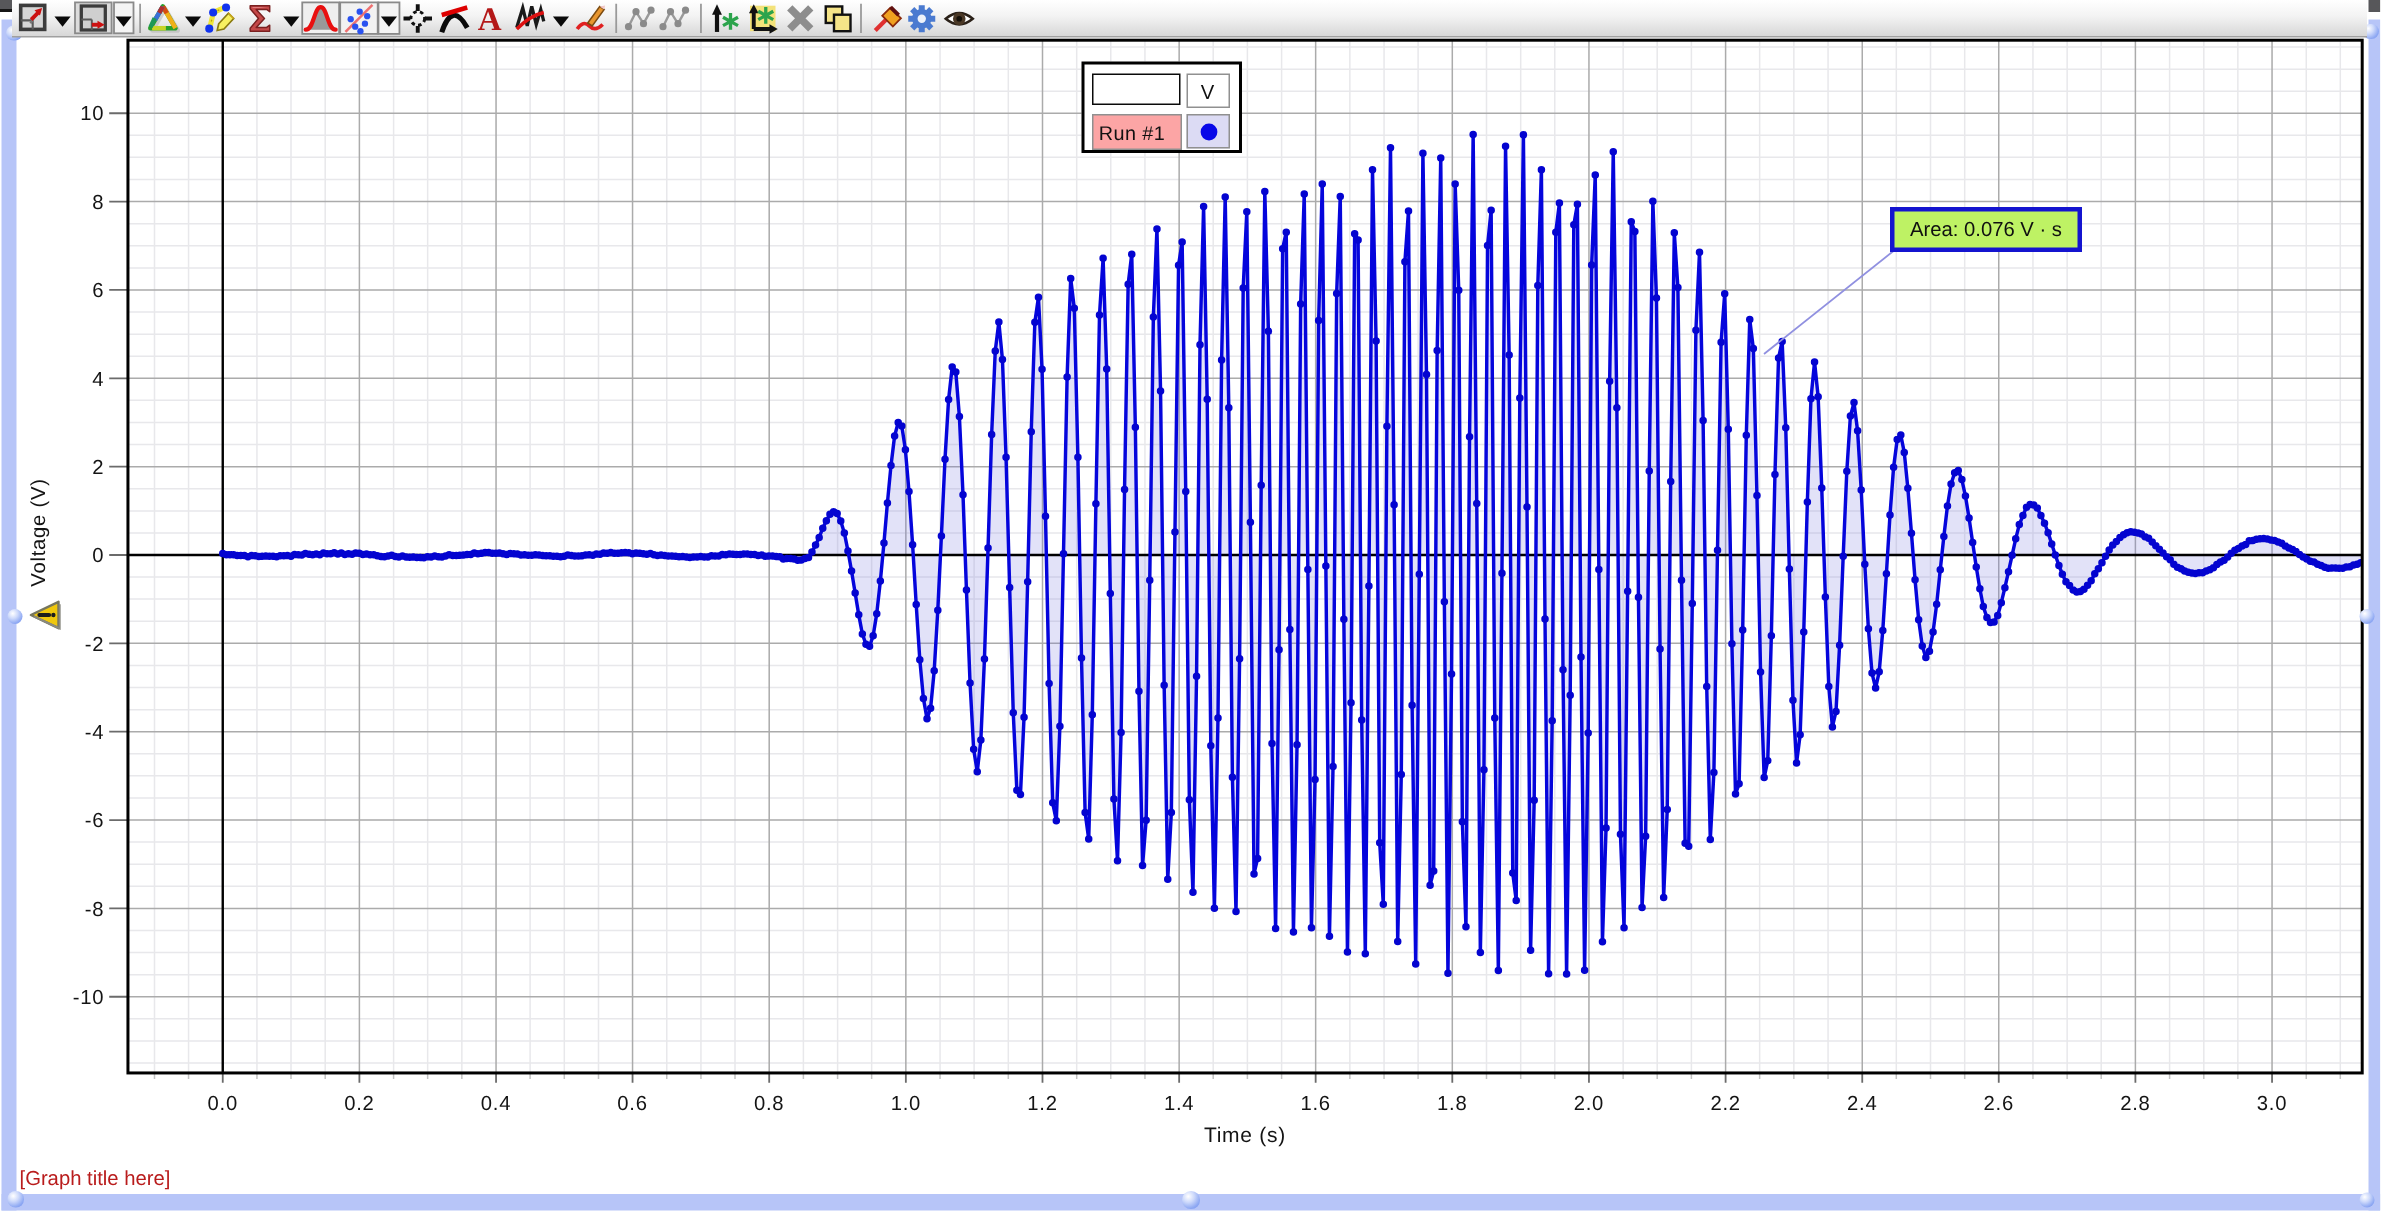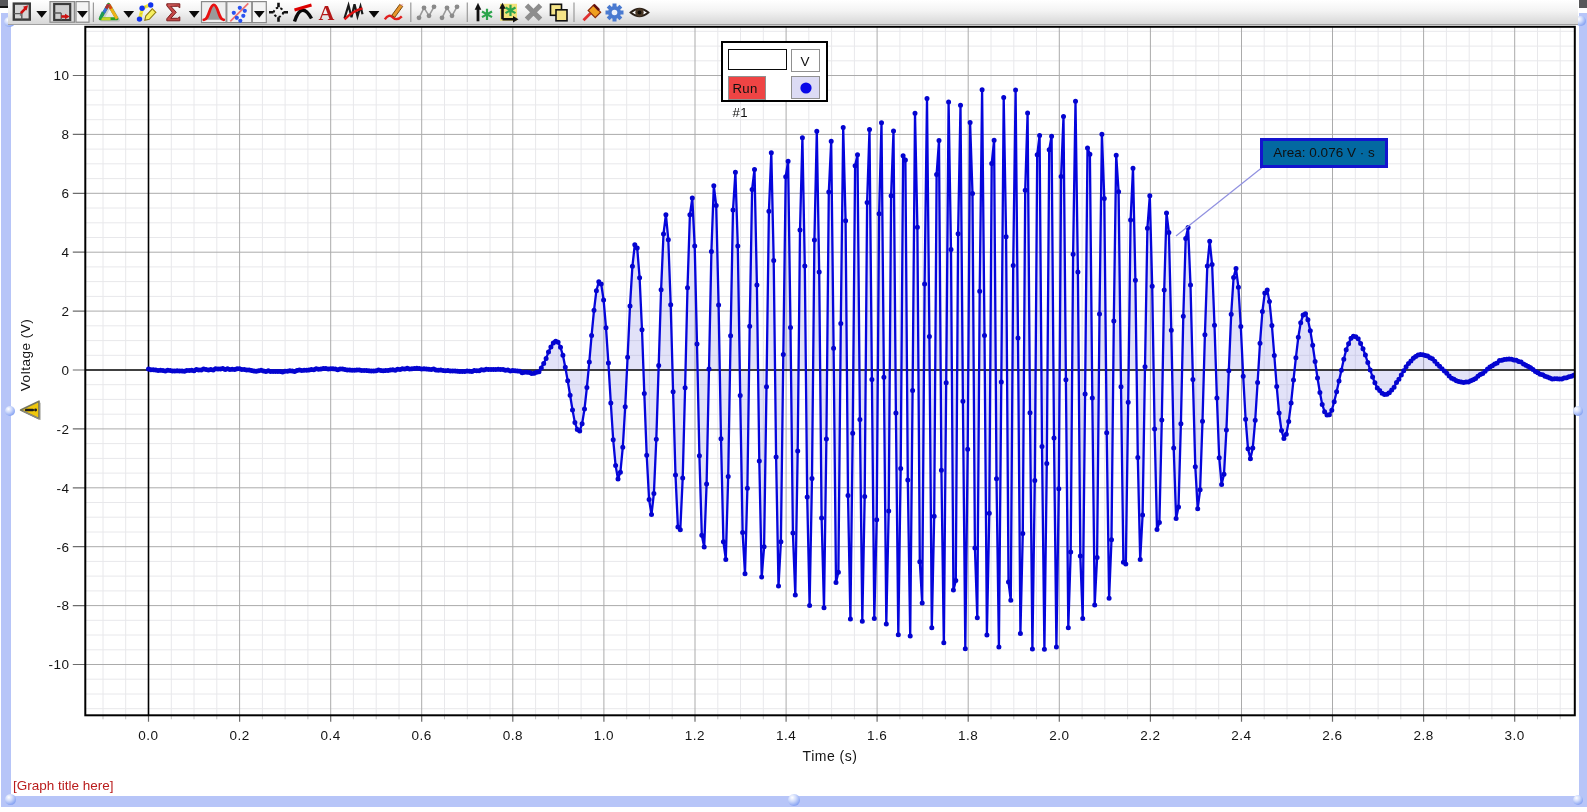--- a/index.html
+++ b/index.html
@@ -9,21 +9,21 @@
 #chart{position:absolute;left:0;top:0;z-index:2;}
 #toolbar{position:absolute;left:8.4px;top:0;width:1570px;height:25.4px;z-index:10;
 background:linear-gradient(#ffffff,#f3f3f3 45%,#e4e4e4 75%,#d7d7d7);
 border-bottom:1px solid #a0a0a0;box-sizing:border-box;}
 #tbicons{position:absolute;left:-8.4px;top:0;}
 .dark{position:absolute;background:#57575a;z-index:11;}
 #legend{position:absolute;left:720.5px;top:41px;width:103.5px;height:56.5px;border:2px solid #000;
 background:#fff;z-index:3;}
 .lg{position:absolute;box-sizing:border-box;}
 #areabox{position:absolute;left:1260px;top:138px;width:122px;height:24px;border:3px solid #1414cf;
-background:#0369a1;z-index:3;font-size:13.5px;color:#101010;text-align:center;line-height:24px;}
+background:#bef264;z-index:3;font-size:13.5px;color:#101010;text-align:center;line-height:24px;}
 #title{position:absolute;left:13px;top:778px;font-size:13.5px;color:#b91c1c;z-index:3;}
 #warn{position:absolute;left:19px;top:400px;z-index:3;}
 </style></head>
 <body>
 <div id="page">
 <div class="band" style="left:1px;top:13px;width:10px;height:794px"></div>
 <div class="band" style="left:1578.5px;top:13px;width:8.5px;height:794px"></div>
 <div class="band" style="left:1px;top:796px;width:1586px;height:11px"></div>
 <div class="hdl" style="left:4.2px;top:16.7px;width:10.6px;height:10.6px"></div>
 <div class="hdl" style="left:5.300000000000001px;top:405.8px;width:10.0px;height:10.0px"></div>
@@ -82,21 +82,21 @@
         <text x="69.5" y="139.2" text-anchor="end">8</text>
         <text x="69.5" y="80.3" text-anchor="end">10</text>
 <text x="830" y="761" text-anchor="middle" font-size="14px">Time (s)</text>
 <text transform="translate(30 355) rotate(-90)" text-anchor="middle" font-size="13.5px">Voltage (V)</text>
 </g>
 </svg>
 <div id="legend">
 <div class="lg" style="left:5px;top:6px;width:59px;height:21px;border:1.8px solid #0a0a0a;background:#fff"></div>
 <div class="lg" style="left:68px;top:6px;width:29px;height:23px;border:1.2px solid #909090;background:#fff;
 text-align:center;font-size:13.5px;color:#111;line-height:23px">V</div>
-<div class="lg" style="left:5px;top:32.5px;width:38px;height:24px;border:1.2px solid #909090;background:#ef4444;
+<div class="lg" style="left:5px;top:32.5px;width:60px;height:24px;border:1.2px solid #909090;background:#fca5a5;
 font-size:13.2px;letter-spacing:0.3px;color:#111;line-height:24px;padding-left:4px">Run #1</div>
 <div class="lg" style="left:68.5px;top:33px;width:29px;height:23px;border:1.2px solid #909090;background:#dcdbf4">
 <svg width="29" height="23">
           <circle cx="14" cy="11" r="5.6" fill="#0808e8"></circle>
         </svg></div>
 </div>
 <div id="areabox">Area: 0.076 V · s</div>
 <div id="title">[Graph title here]</div>
 <div id="warn"><svg width="22" height="20" viewBox="0 0 22 20">
 <path d="M1.6 10 L20 1.2 L20 18.8Z" fill="#efc70c" stroke="#76765e" stroke-width="1.6" stroke-linejoin="round"></path>

